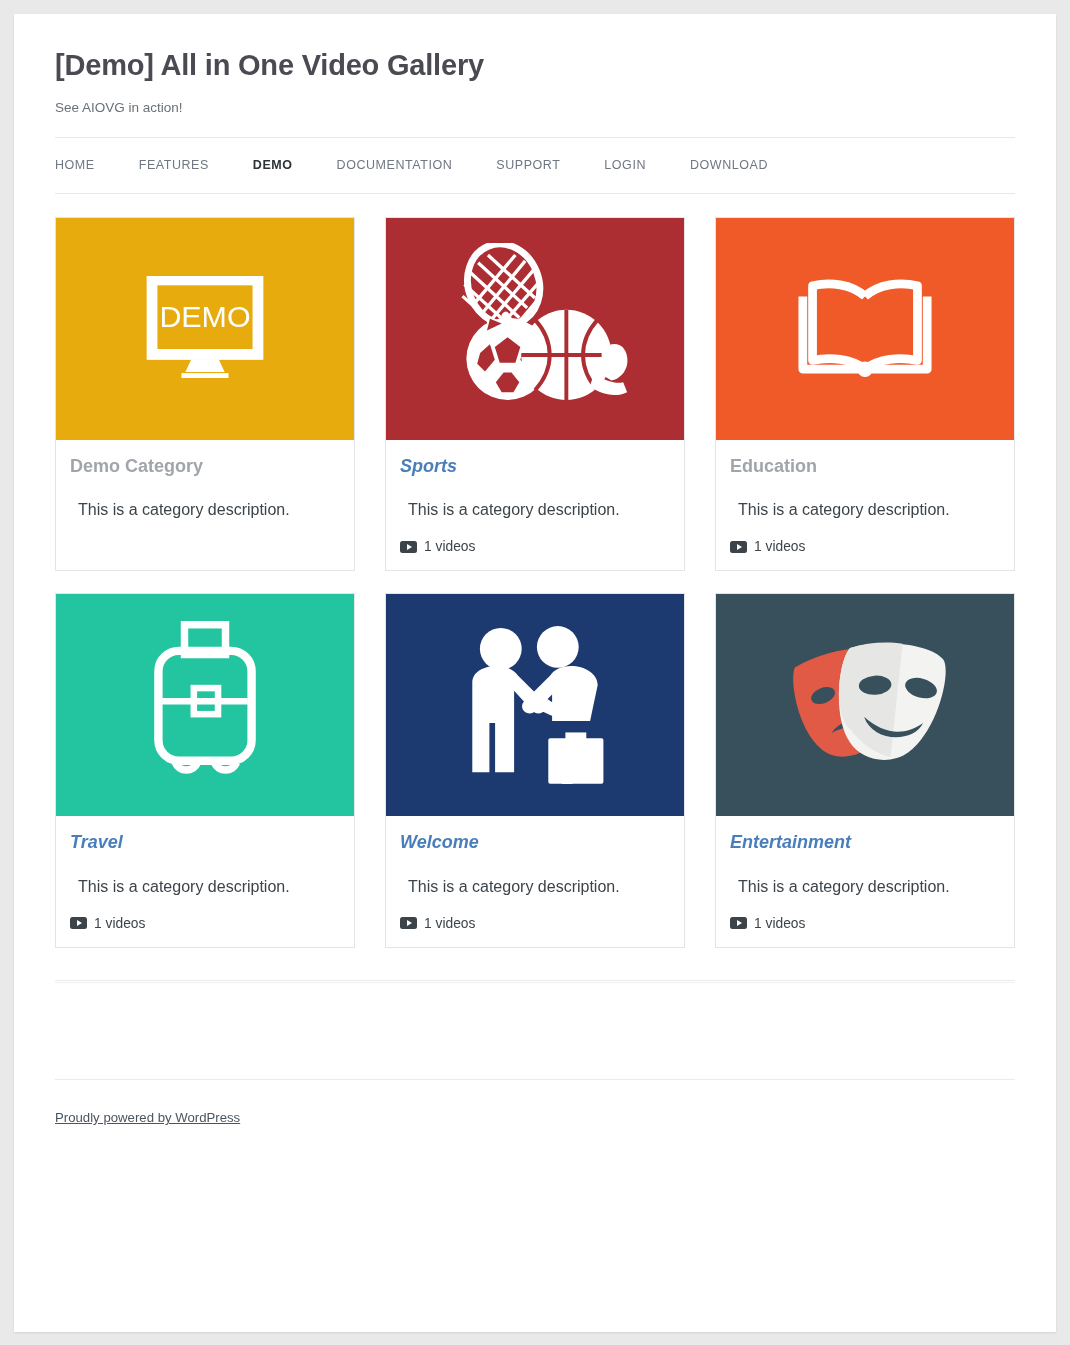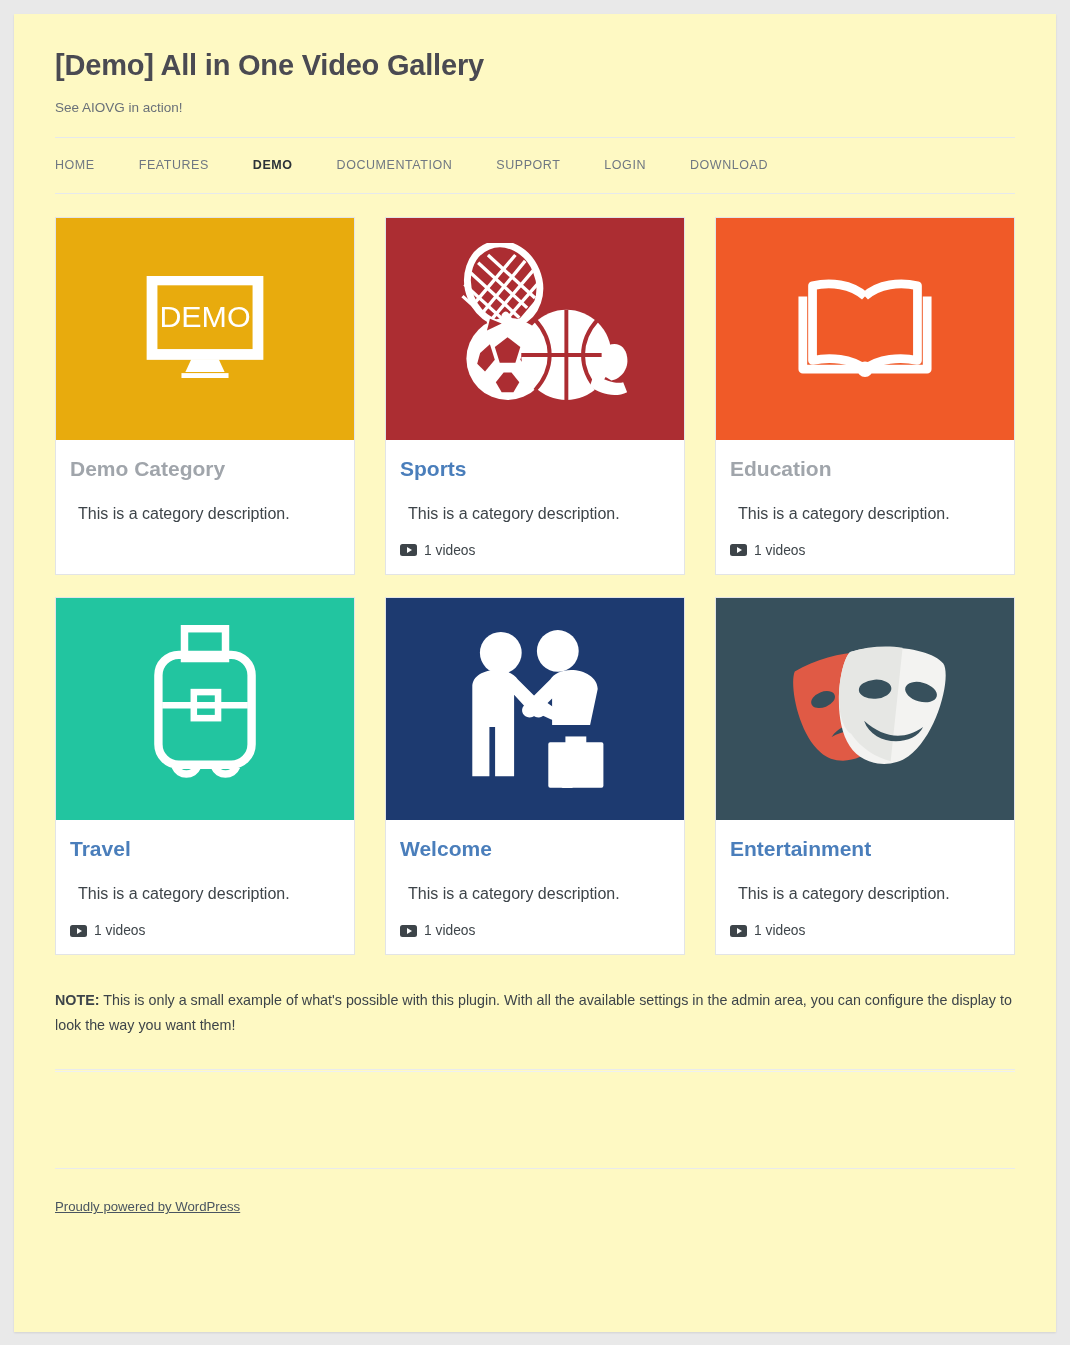--- a/index.html
+++ b/index.html
@@ -7,21 +7,21 @@
     margin: 0; padding: 0;
     background: #e9e9e9;
     width: 1070px; height: 1345px;
     font-family: "Liberation Sans", sans-serif;
     -webkit-font-smoothing: antialiased;
   }
   .page {
     position: absolute;
     left: 14px; top: 14px;
     width: 1042px; height: 1318px;
-    background: #fef9c3;
+    background: #ffffff;
     box-shadow: 0 1px 2px rgba(0,0,0,0.10);
     overflow: hidden;
   }
   .inner { padding: 0 41px; }
 
   
   .site-title {
     margin: 0; padding-top: 34px;
     font-size: 29px; line-height: 1.2;
     font-weight: bold;
@@ -81,28 +81,28 @@
   }
   .thumb {
     height: 222px;
     display: flex;
     align-items: center;
     justify-content: center;
     overflow: hidden;
   }
   .card-body { padding: 16px 14px 16px; }
   .card-title {
-    font-size: 21px;
+    font-size: 18px;
     font-weight: bold;
     margin: 0;
     text-decoration: none;
     display: block;
     line-height: 1.2;
   }
-  .card-title.link { color: #4a7ebb; }
+  .card-title.link { color: #4a7ebb; font-style: italic; }
   .card-title.muted { color: #a0a5ab; }
   .card-desc {
     margin: 8px; padding-top: 16px;
     font-size: 16px;
     color: #3d4449;
   }
   .card-count {
     display: flex; align-items: center;
     gap: 7px;
     padding-top: 12px;
@@ -328,23 +328,20 @@
               <div class="card-count">
                 <span class="yt-icon">
                   <i></i>
                 </span>
                 <span>1 videos</span>
               </div>
             </div>
           </div>
         </div>
 
-      <p class="note">
-        <b>NOTE:</b><span> This is only a small example of what's possible with this plugin. With all the available settings in the admin area, you can configure the display to look the way you want them!</span>
-      </p>
 
 
       <div class="rule-a"></div>
       <div class="rule-b"></div>
     </main>
 
     <footer class="footer">
       <a href="#" class="footer-link">Proudly powered by WordPress</a>
     </footer>
 

